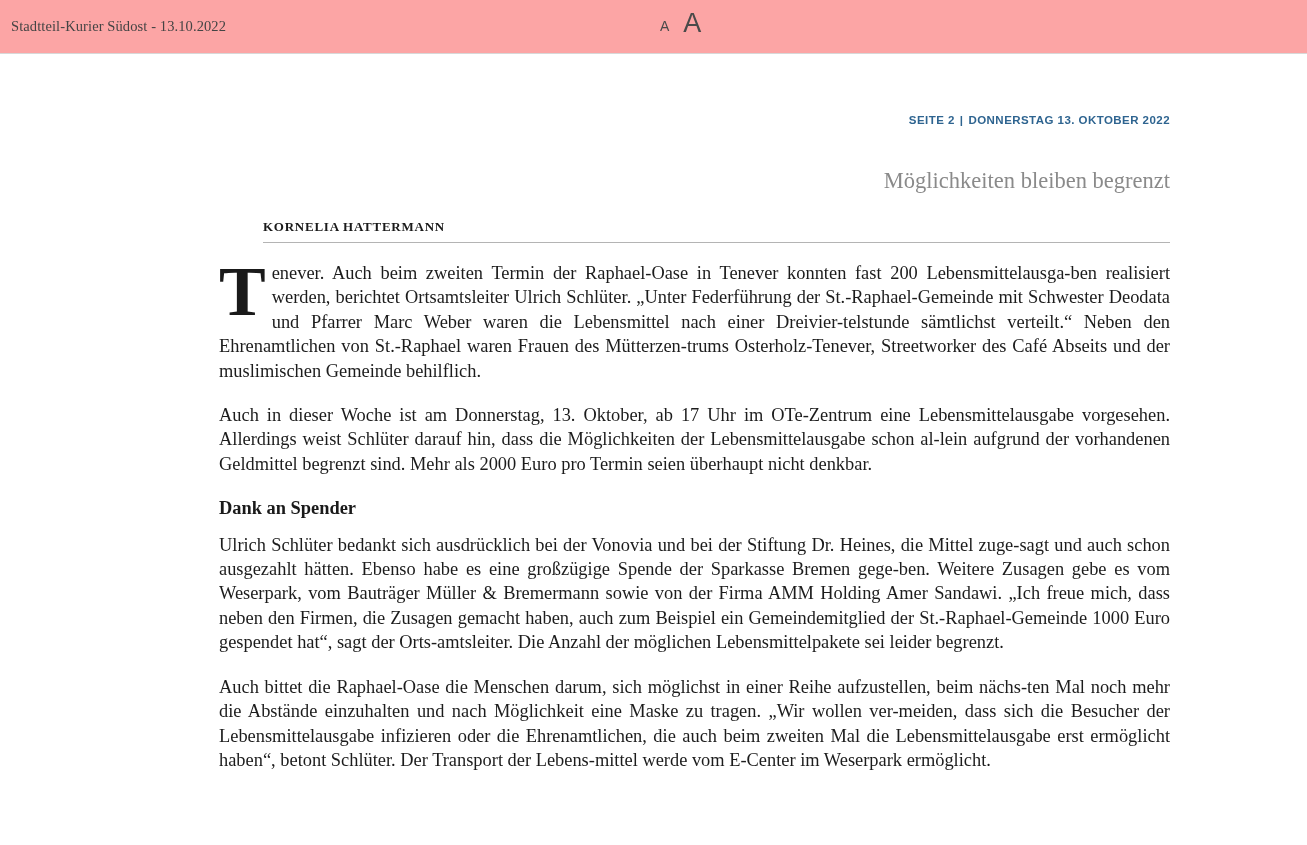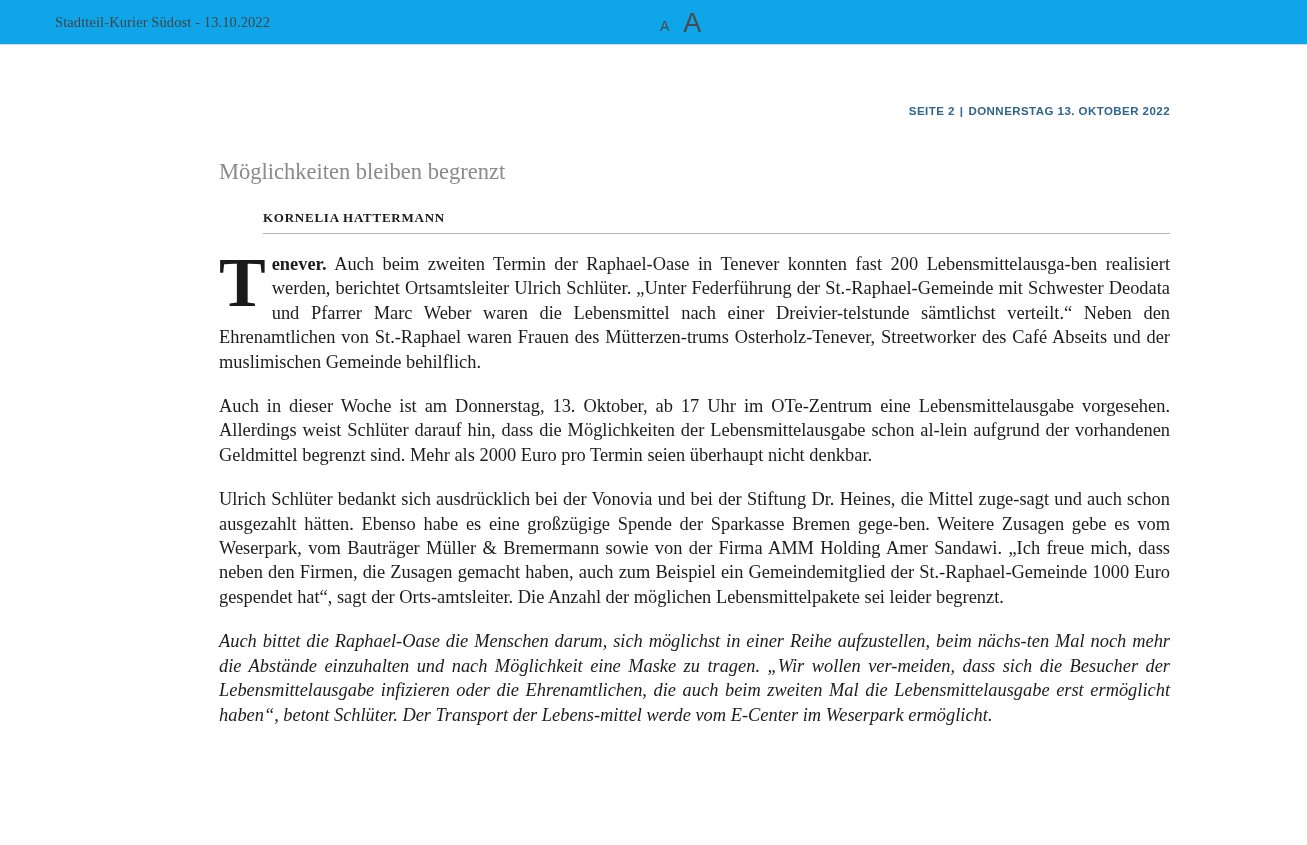--- a/index.html
+++ b/index.html
@@ -9,26 +9,25 @@
     width: 1307px;
     height: 845px;
     background: #ffffff;
     font-family: "Liberation Serif", serif;
     overflow: hidden;
   }
 
   
   .toolbar {
     position: relative;
-    height: 45px;
-    background: #0ea5e9;
+    height: 54px;
+    background: #fca5a5;
     border-bottom: 1px solid #d8d8d8;
     display: flex;
     align-items: center;
-    padding-left: 44px;
   }
   .toolbar-title {
     padding-left: 11px;
     font-family: "Liberation Serif", serif;
     font-size: 14.5px;
     color: #444444;
     letter-spacing: 0.1px;
     white-space: nowrap;
   }
   .font-size-controls {
@@ -92,20 +91,21 @@
     letter-spacing: -0.1px;
   }
 
   .subheadline {
     margin: 17px 0 0 0;
     font-family: "Liberation Serif", serif;
     font-weight: normal;
     font-size: 22.5px;
     line-height: 1.2;
     color: #8a8a8a;
+    text-align: right;
   }
 
   .byline {
     margin-top: 25px;
     padding-bottom: 7px;
     border-bottom: 1px solid #b4b4b4;
     font-family: "Liberation Serif", serif;
     font-weight: bold;
     font-size: 13px;
     letter-spacing: 0.75px;
@@ -117,34 +117,34 @@
     margin-top: 18px;
     font-family: "Liberation Serif", serif;
     font-size: 18.4px;
     line-height: 24.4px;
     color: #1c1c1c;
     text-align: justify;
     hyphens: manual;
   }
 
   .para { margin: 0 0 20px 0; }
-  .para:last-child { margin-bottom: 8px; font-style: italic; }
+  .para:last-child { margin-bottom: 8px; }
 
   .para-lead { margin-bottom: 20px; }
   .para-lead .dropcap {
     float: left;
     font-family: "Liberation Serif", serif;
     font-weight: bold;
     font-size: 70px;
     line-height: 0.82;
     color: #1a1a1a;
     padding: 2px 5px 0 0;
     margin-right: 1px;
   }
-  .lead-in { font-weight: bold; }
+  .lead-in { font-weight: normal; }
 
   .subhead {
     margin: 0 0 0 0;
     font-family: "Liberation Serif", serif;
     font-weight: bold;
     font-size: 18.4px;
     line-height: 24.4px;
     color: #1a1a1a;
     text-align: left;
   }
@@ -175,20 +175,21 @@
     <div class="byline">KORNELIA HATTERMANN</div>
 
     <div class="body-text">
 
       <p class="para para-lead">
         <span class="dropcap">T</span><span class="lead-in">enever.</span><span> Auch beim zweiten Termin der Raphael-Oase in Tenever konnten fast 200 Lebensmittelausga-ben realisiert werden, berichtet Ortsamtsleiter Ulrich Schlüter. „Unter Federführung der St.-Raphael-Gemeinde mit Schwester Deodata und Pfarrer Marc Weber waren die Lebensmittel nach einer Dreivier-telstunde sämtlichst verteilt.“ Neben den Ehrenamtlichen von St.-Raphael waren Frauen des Mütterzen-trums Osterholz-Tenever, Streetworker des Café Abseits und der muslimischen Gemeinde behilflich.</span>
       </p>
 
       <p class="para">Auch in dieser Woche ist am Donnerstag, 13. Oktober, ab 17 Uhr im OTe-Zentrum eine Lebensmittelausgabe vorgesehen. Allerdings weist Schlüter darauf hin, dass die Möglichkeiten der Lebensmittelausgabe schon al-lein aufgrund der vorhandenen Geldmittel begrenzt sind. Mehr als 2000 Euro pro Termin seien überhaupt nicht denkbar.</p>
 
+      <div class="subhead">Dank an Spender</div>
 
       <p class="para para-after-subhead">Ulrich Schlüter bedankt sich ausdrücklich bei der Vonovia und bei der Stiftung Dr. Heines, die Mittel zuge-sagt und auch schon ausgezahlt hätten. Ebenso habe es eine großzügige Spende der Sparkasse Bremen gege-ben. Weitere Zusagen gebe es vom Weserpark, vom Bauträger Müller &amp; Bremermann sowie von der Firma AMM Holding Amer Sandawi. „Ich freue mich, dass neben den Firmen, die Zusagen gemacht haben, auch zum Beispiel ein Gemeindemitglied der St.-Raphael-Gemeinde 1000 Euro gespendet hat“, sagt der Orts-amtsleiter. Die Anzahl der möglichen Lebensmittelpakete sei leider begrenzt.</p>
 
       <p class="para">Auch bittet die Raphael-Oase die Menschen darum, sich möglichst in einer Reihe aufzustellen, beim nächs-ten Mal noch mehr die Abstände einzuhalten und nach Möglichkeit eine Maske zu tragen. „Wir wollen ver-meiden, dass sich die Besucher der Lebensmittelausgabe infizieren oder die Ehrenamtlichen, die auch beim zweiten Mal die Lebensmittelausgabe erst ermöglicht haben“, betont Schlüter. Der Transport der Lebens-mittel werde vom E-Center im Weserpark ermöglicht.</p>
 
     </div>
   </div>
 </div>
 
 </body></html>

